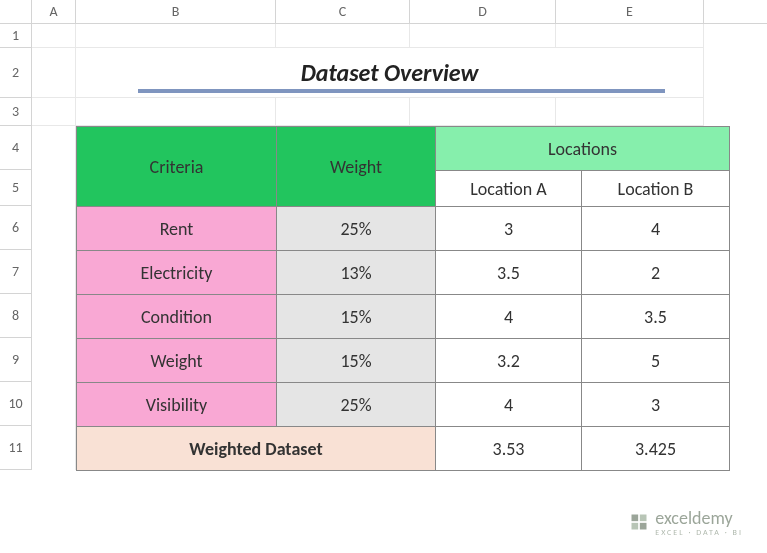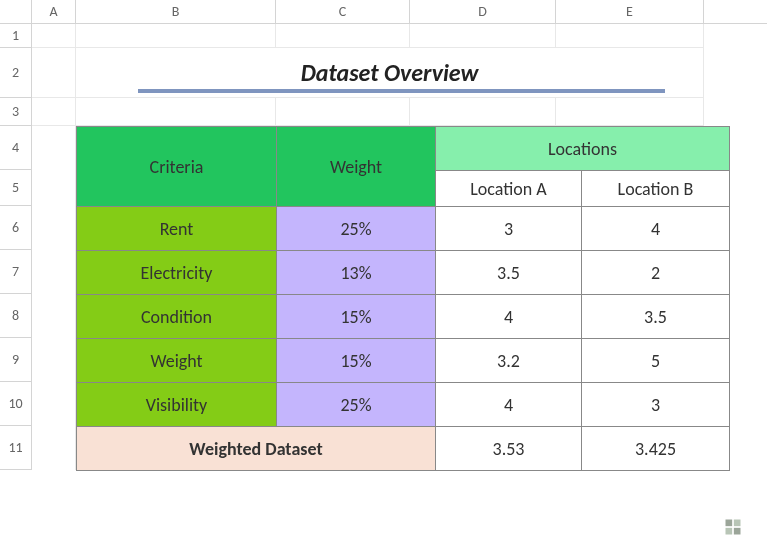--- a/index.html
+++ b/index.html
@@ -93,22 +93,22 @@
     border: 1px solid #888;
     text-align: center;
     vertical-align: middle;
     font-size: 18px;
     color: #333;
     padding: 0;
   }
   .crit-h { background: #22c55e; font-weight: 400; font-size: 19px; }
   .loc-h  { background: #86efac; font-weight: 400; font-size: 19px; }
   .loc-sub { background: #fff; font-size: 17px; margin-left: 36px; }
-  .crit-col { background: #84cc16; }
-  .wt-col { background: #c4b5fd; }
+  .crit-col { background: #f9a8d4; }
+  .wt-col { background: #e5e5e5; }
   .val-col { background: #fff; }
   .wa-row { background: #f9e1d5; font-weight: 700; }
   
   .watermark {
     position: absolute;
     right: 24px;
     bottom: 16px;
     display: flex;
     align-items: center;
     gap: 6px;
@@ -225,15 +225,19 @@
     </div>
   </div>
 
   <div class="watermark">
     <svg viewBox="0 0 24 24">
       <rect x="3" y="3" width="8" height="8" fill="#5a6b57"></rect>
       <rect x="13" y="3" width="8" height="8" fill="#8aa086"></rect>
       <rect x="3" y="13" width="8" height="8" fill="#8aa086"></rect>
       <rect x="13" y="13" width="8" height="8" fill="#5a6b57"></rect>
     </svg>
+    <div>
+      <span class="wm-main">exceldemy</span>
+      <span class="wm-sub">EXCEL · DATA · BI</span>
+    </div>
   </div>
 
 </div>
 
 </body></html>

